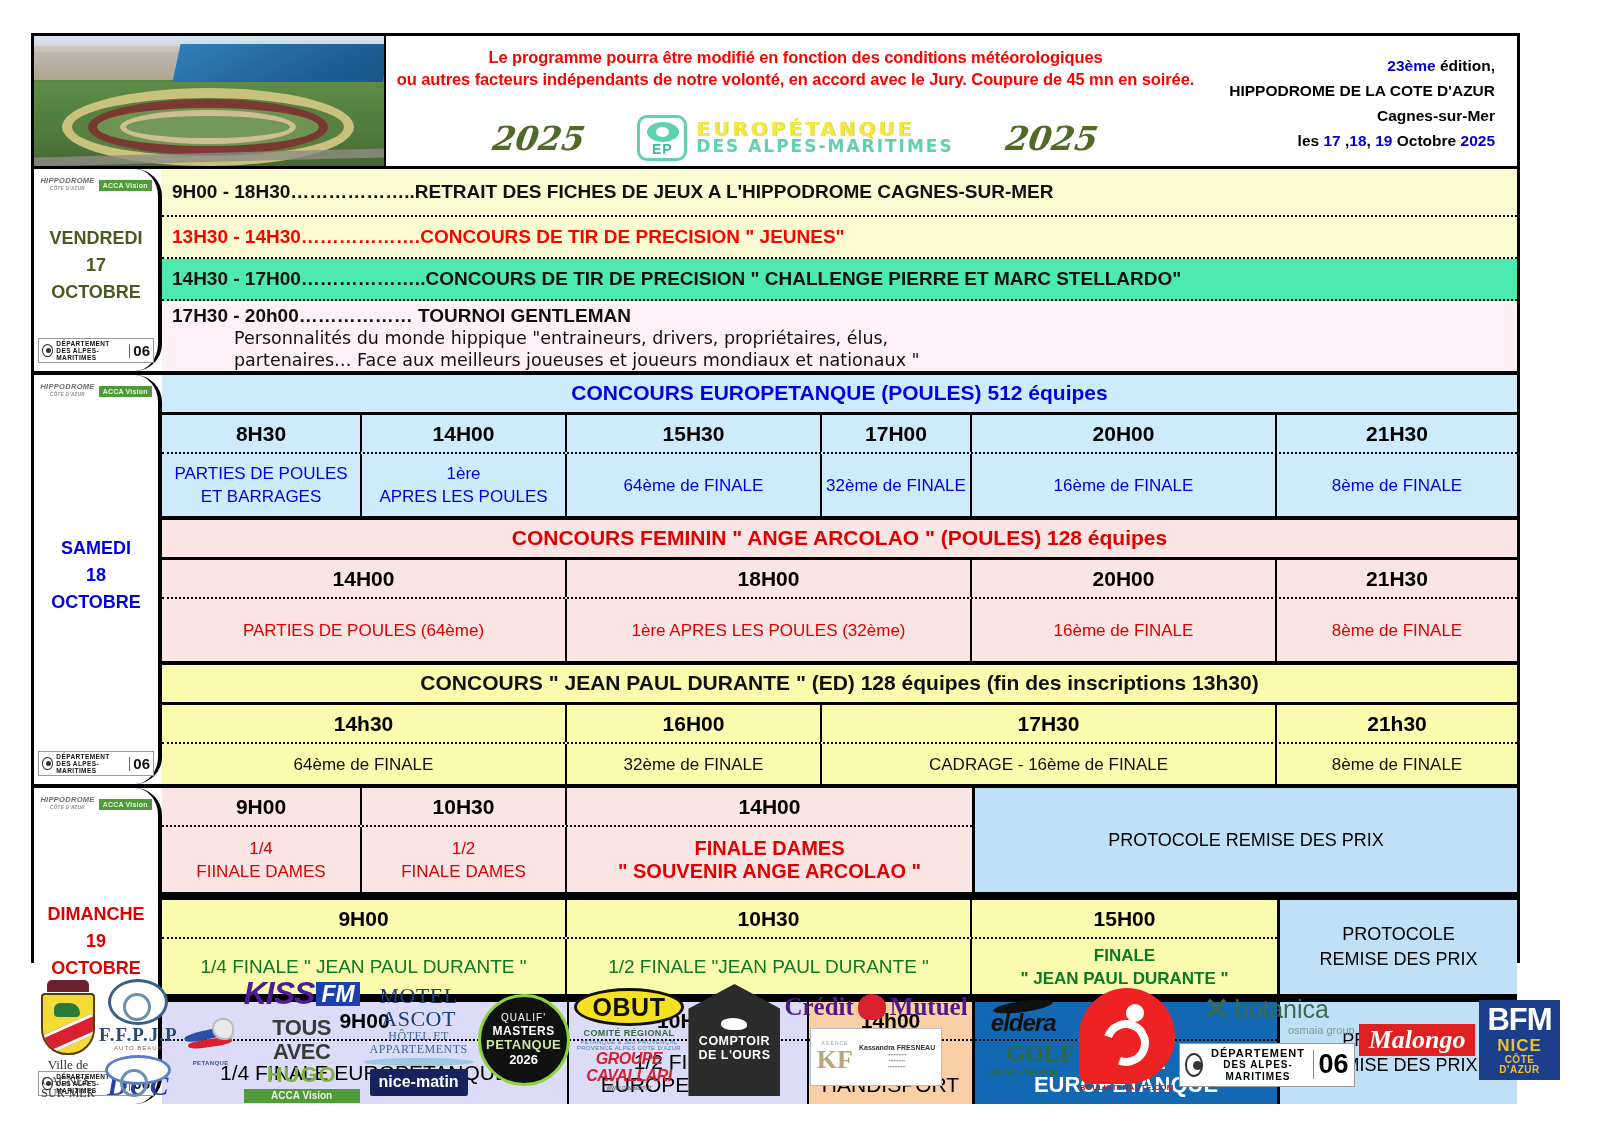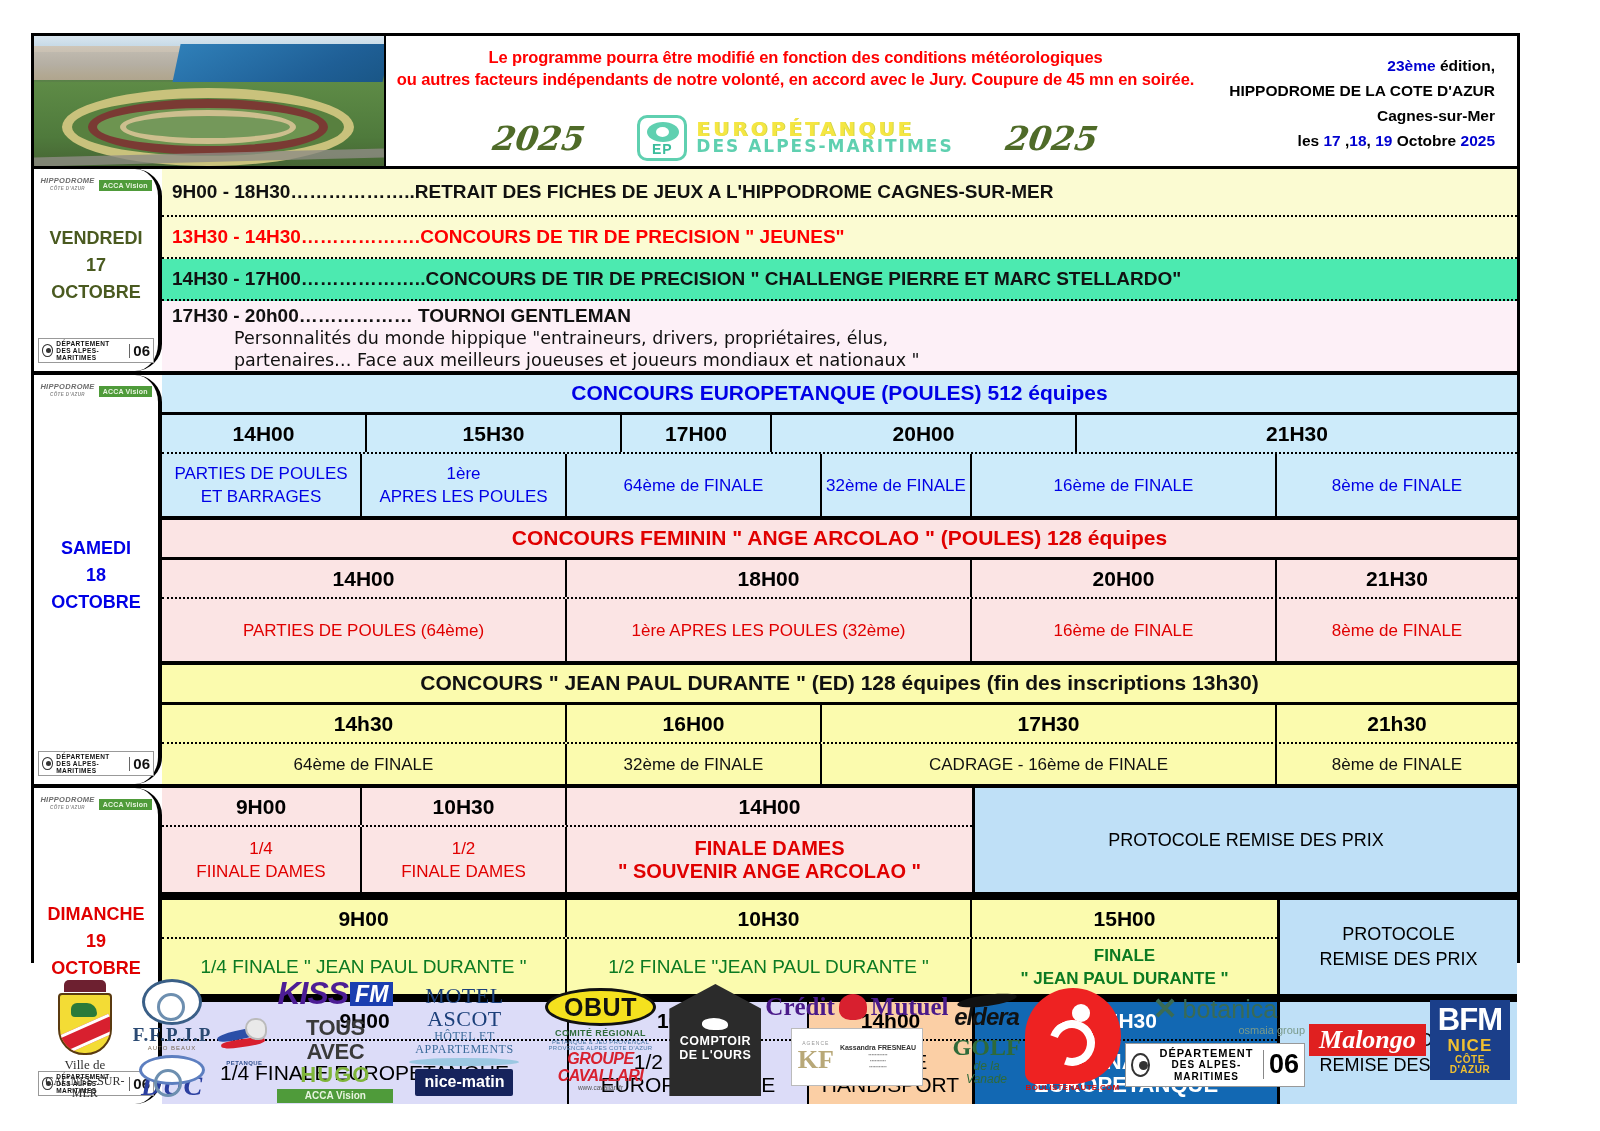--- a/index.html
+++ b/index.html
@@ -217,21 +217,21 @@
   .sp-cm .row1 { display:flex; align-items:center; }
   .sp-kf .box { border:1px solid #bbb; padding:12px 6px; display:flex; gap:6px; align-items:center;
         background:#fff; }
   .sp-kf .kf { font-family:"Liberation Serif", serif; font-size:26px; color:#b8a878; font-weight:bold;}
   .sp-kf .ag { font-size:5px; color:#999; letter-spacing:1px; }
   .sp-kf .nm { font-size:7px; font-weight:bold; color:#333; }
   .sp-kf .ln { font-size:4.5px; color:#999; line-height:6px; }
   .sp-eld .t { font-size:24px; font-weight:bold; font-style:italic; letter-spacing:-1px; color:#111; }
   .sp-eld .swoosh { width:60px; height:11px; background:#111; border-radius:50%;
         transform:rotate(-8deg); margin-bottom:-2px; }
-  .sp-golf .t1 { font-size:24px; font-weight:bold; color:#2f6a3a; font-family:"Liberation Serif", serif;}
+  .sp-golf .t1 { font-size:24px; font-weight:bold; color:#2f6a3a; font-family:"Liberation Serif", serif;margin-left:35px;}
   .sp-golf .t2 { font-size:12px; color:#2f6a3a; font-style:italic; }
   .sp-boul .circle { width:96px; height:96px; border-radius:50% 50% 50% 12%; background:#ee2222;
         position:relative; }
   .sp-boul .circle .h { position:absolute; left:47px; top:16px; width:18px; height:18px;
         background:#fff; border-radius:50%; }
   .sp-boul .circle .b { position:absolute; left:24px; top:32px; width:46px; height:46px;
         border:8px solid #fff; border-radius:50%; border-left-color:transparent; transform:rotate(-25deg);}
   .sp-boul .t { font-size:8px; font-weight:bold; color:#cc1111; letter-spacing:.3px; }
   .sp-bot .row { display:flex; align-items:center; gap:5px; }
   .sp-bot .x { font-size:30px; font-weight:bold; color:#3a6b55; }
@@ -372,20 +372,21 @@
           </div>
           <div class="n06">06</div>
         </div>
       </div>
 
       <div class="daybody">
 
         <div class="cblock bg-blue">
           <div class="ctitle tx-blue">CONCOURS EUROPETANQUE   (POULES) 512 équipes</div>
           <div class="trow thead">
+            <div class="tcell" style="width:200px">8H30</div>
             <div class="tcell" style="width:205px">14H00</div>
             <div class="tcell" style="width:255px">15H30</div>
             <div class="tcell" style="width:150px">17H00</div>
             <div class="tcell" style="width:305px">20H00</div>
             <div class="tcell" style="flex:1">21H30</div>
           </div>
           <div class="trow tbody last">
             <div class="tcell tx-blue" style="width:200px;white-space:pre-line">PARTIES DE POULES
 ET BARRAGES</div>
             <div class="tcell tx-blue" style="width:205px;white-space:pre-line">1ère
@@ -585,20 +586,28 @@
       </div>
     </div>
 
     <div class="sp sp-motel">
       <div class="t1">MOTEL ASCOT</div>
       <div class="t2">HÔTEL ET APPARTEMENTS</div>
       <div class="wave"></div>
       <div class="sp-nm">nice-matin</div>
     </div>
 
+    <div class="sp sp-masters">
+      <div class="circle">
+        <div class="q">QUALIF'</div>
+        <div class="m">MASTERS</div>
+        <div class="p">PETANQUE</div>
+        <div class="y">2026</div>
+      </div>
+    </div>
 
     <div class="sp sp-obut">
       <div class="pill">OBUT</div>
       <div class="t1">COMITÉ RÉGIONAL</div>
       <div class="t2" style="max-width:130px">PÉTANQUE &amp; JEU PROVENÇAL PROVENCE ALPES COTE D'AZUR</div>
       <div class="t3">GROUPE CAVALLARI</div>
       <div class="t4">www.cavallari.fr</div>
     </div>
 
     <div class="sp sp-ours">

